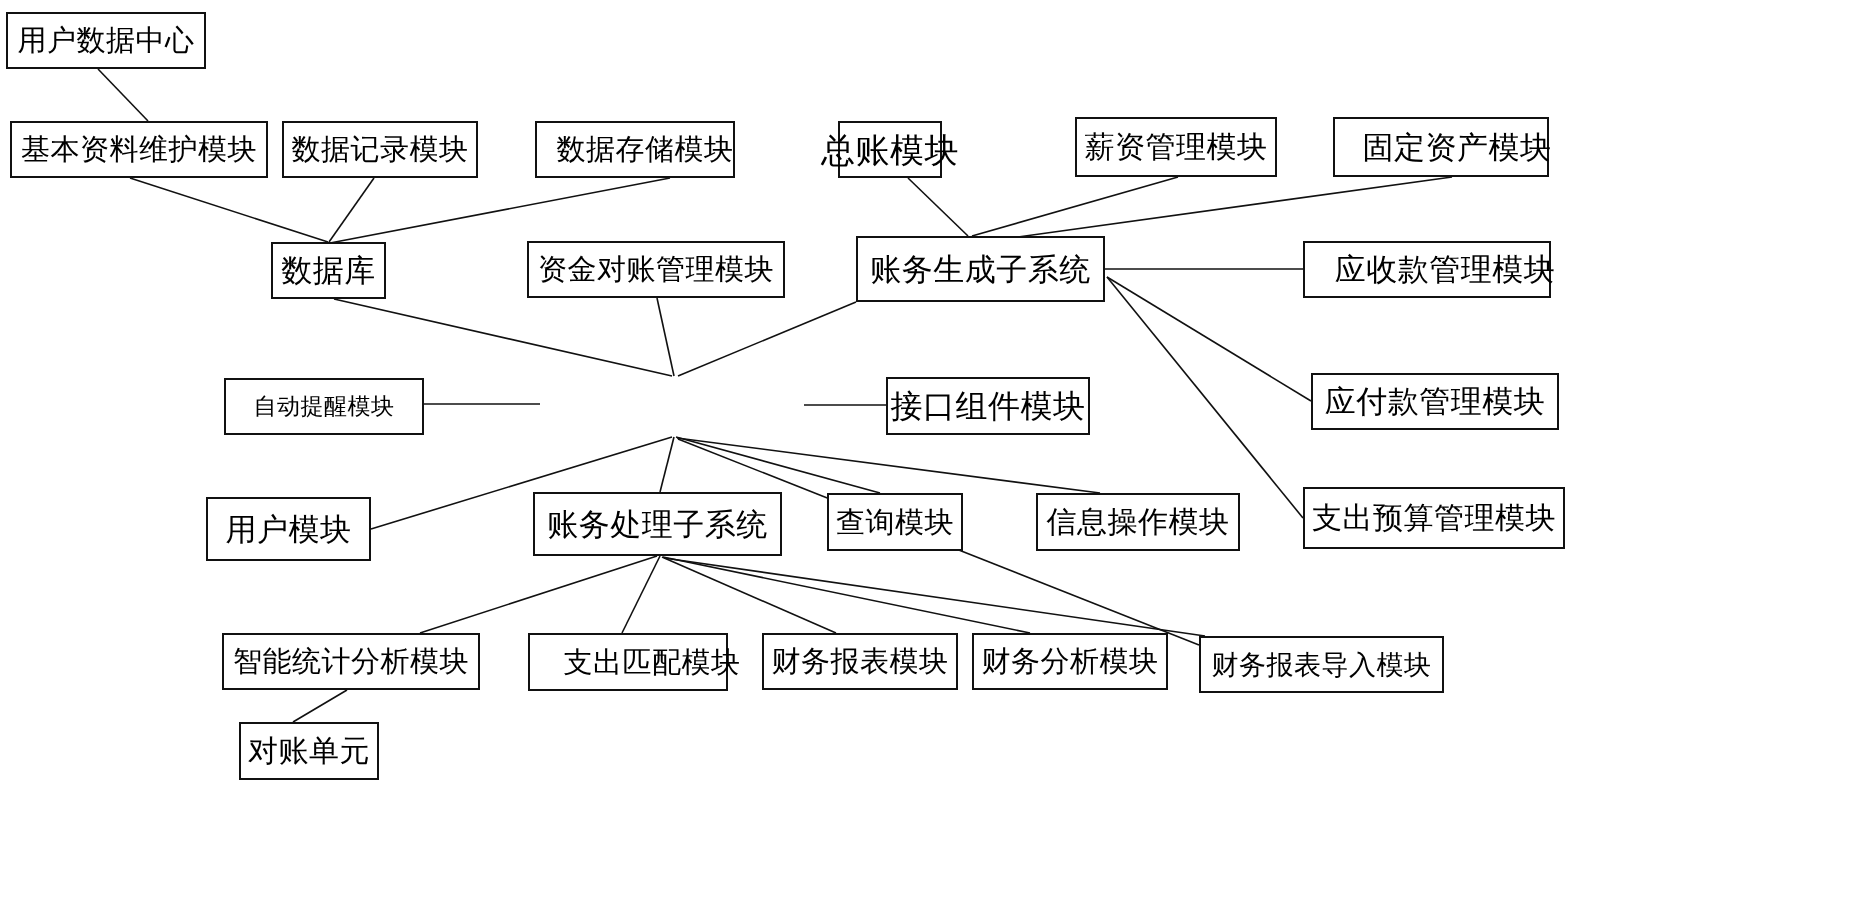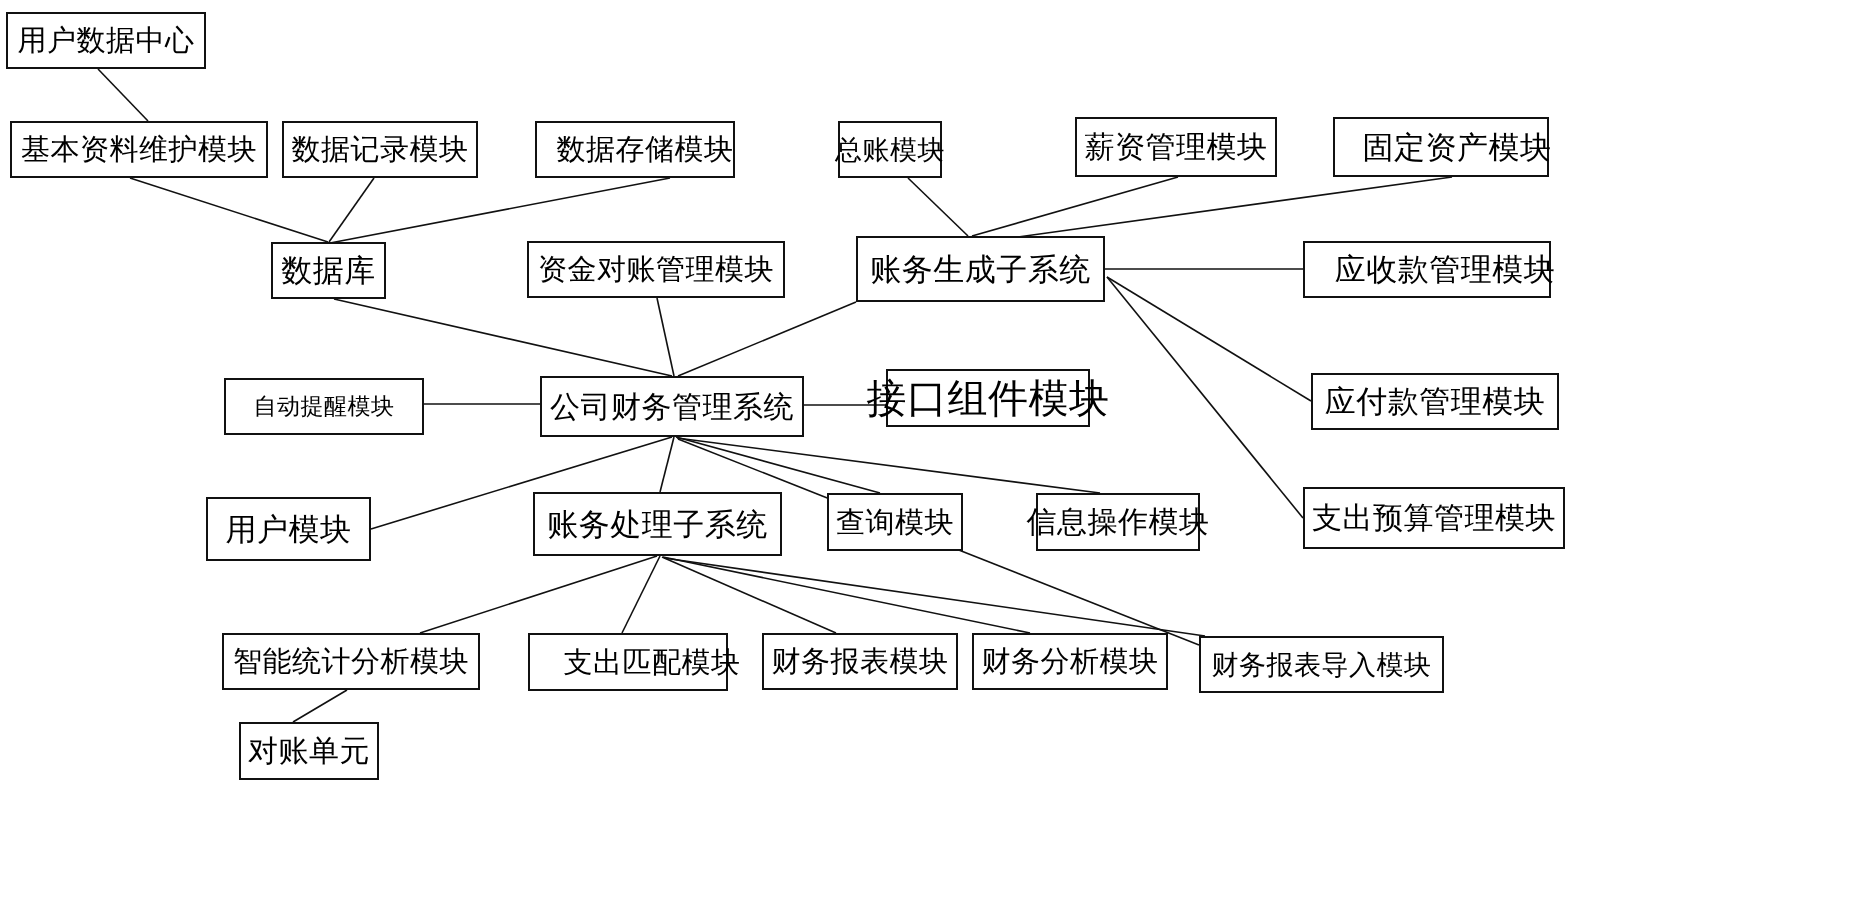--- a/index.html
+++ b/index.html
@@ -84,21 +84,21 @@
     </div>
     <div class="node" style="left: 10px; top: 121px; width: 258px; height: 57px; font-size: 29px;">
       <span class="node-label">基本资料维护模块</span>
     </div>
     <div class="node" style="left: 282px; top: 121px; width: 196px; height: 57px; font-size: 29px;">
       <span class="node-label">数据记录模块</span>
     </div>
     <div class="node" style="left: 535px; top: 121px; width: 200px; height: 57px; font-size: 29px; padding-left: 20px;">
       <span class="node-label">数据存储模块</span>
     </div>
-    <div class="node" style="left: 838px; top: 121px; width: 104px; height: 57px; font-size: 27px; justify-content: center;">
+    <div class="node" style="left: 838px; top: 121px; width: 104px; height: 57px; font-size: 34px; justify-content: center;">
       <span class="node-label">总账模块</span>
     </div>
     <div class="node" style="left: 1075px; top: 117px; width: 202px; height: 60px; font-size: 30px;">
       <span class="node-label">薪资管理模块</span>
     </div>
     <div class="node" style="left: 1333px; top: 117px; width: 216px; height: 60px; padding-left: 32px;">
       <span class="node-label">固定资产模块</span>
     </div>
     <div class="node" style="left: 271px; top: 242px; width: 115px; height: 57px;">
       <span class="node-label">数据库</span>
@@ -108,39 +108,36 @@
     </div>
     <div class="node" style="left: 856px; top: 236px; width: 249px; height: 66px;">
       <span class="node-label">账务生成子系统</span>
     </div>
     <div class="node" style="left: 1303px; top: 241px; width: 248px; height: 57px; padding-left: 36px;">
       <span class="node-label">应收款管理模块</span>
     </div>
     <div class="node" style="left: 224px; top: 378px; width: 200px; height: 57px; font-size: 23px;">
       <span class="node-label">自动提醒模块</span>
     </div>
-    <div class="node" style="left: 540px; top: 376px; width: 264px; height: 61px; font-size: 30px;">
-      <span class="node-label">公司财务管理系统</span>
-    </div>
-    <div class="node" style="left: 886px; top: 369px; width: 204px; height: 58px; font-size: 40px;">
+    <div class="node" style="left: 886px; top: 377px; width: 204px; height: 58px; font-size: 32px;">
       <span class="node-label">接口组件模块</span>
     </div>
     <div class="node" style="left: 1311px; top: 373px; width: 248px; height: 57px;">
       <span class="node-label">应付款管理模块</span>
     </div>
     <div class="node" style="left: 206px; top: 497px; width: 165px; height: 64px; align-items: center;">
       <span class="node-label">用户模块</span>
     </div>
     <div class="node" style="left: 533px; top: 492px; width: 249px; height: 64px;">
       <span class="node-label">账务处理子系统</span>
     </div>
     <div class="node" style="left: 827px; top: 493px; width: 136px; height: 58px; font-size: 29px;">
       <span class="node-label">查询模块</span>
     </div>
-    <div class="node" style="left: 1036px; top: 493px; width: 164px; height: 58px; font-size: 30px;">
+    <div class="node" style="left: 1036px; top: 493px; width: 204px; height: 58px; font-size: 30px;">
       <span class="node-label">信息操作模块</span>
     </div>
     <div class="node" style="left: 1303px; top: 487px; width: 262px; height: 62px; font-size: 30px;">
       <span class="node-label">支出预算管理模块</span>
     </div>
     <div class="node" style="left: 222px; top: 633px; width: 258px; height: 57px; font-size: 29px;">
       <span class="node-label">智能统计分析模块</span>
     </div>
     <div class="node" style="left: 528px; top: 633px; width: 200px; height: 58px; font-size: 29px; padding-left: 48px;">
       <span class="node-label">支出匹配模块</span>

